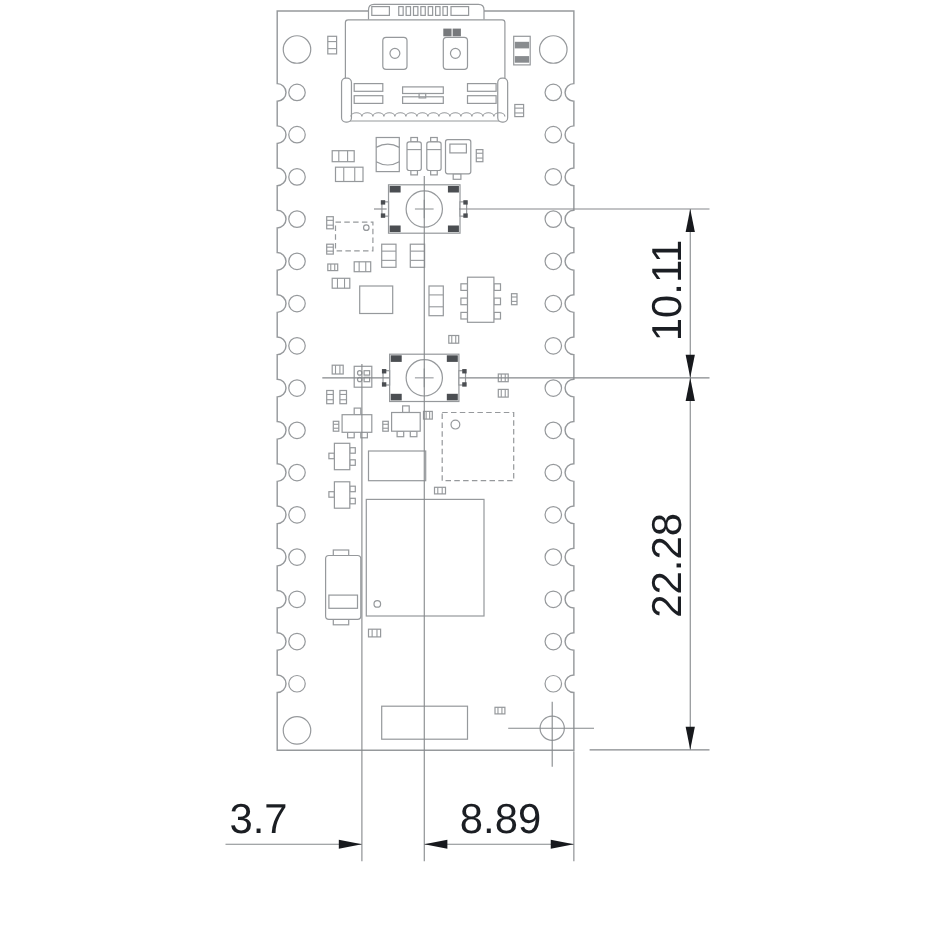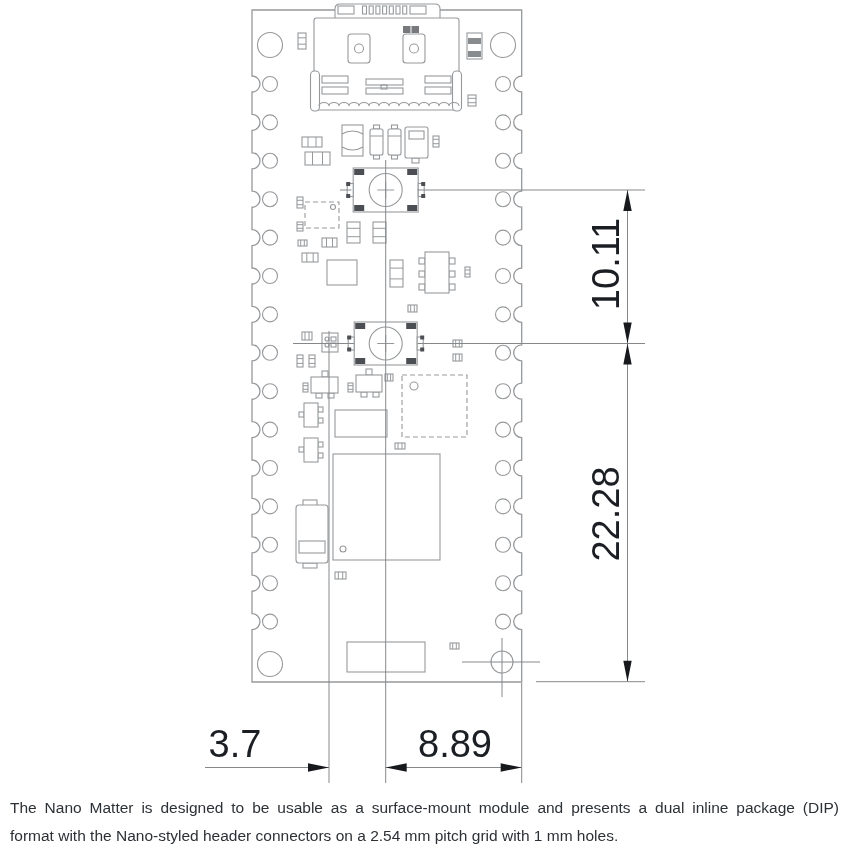--- a/index.html
+++ b/index.html
@@ -265,18 +265,14 @@
         <path d="M329,767.5 L308,763.3 L308,771.7 Z" fill="#17191d"></path>
         <path d="M385.7,767.5 L406.7,763.3 L406.7,771.7 Z" fill="#17191d"></path>
         <path d="M521.7,767.5 L500.70000000000005,763.3 L500.70000000000005,771.7 Z" fill="#17191d"></path>
       </g>
     <text class="dim-text" transform="translate(619,264) rotate(-90)" text-anchor="middle">10.11</text>
     <text class="dim-text" transform="translate(619,514) rotate(-90)" text-anchor="middle">22.28</text>
     <text class="dim-text" x="235" y="757" text-anchor="middle">3.7</text>
     <text class="dim-text" x="455" y="757" text-anchor="middle">8.89</text>
   </svg>
 
-  <div class="caption">
-    <div class="cap-justify">The Nano Matter is designed to be usable as a surface-mount module and presents a dual inline package (DIP)</div>
-    <div>format with the Nano-styled header connectors on a 2.54 mm pitch grid with 1 mm holes.</div>
-  </div>
 
 </div>
 
 </body></html>

